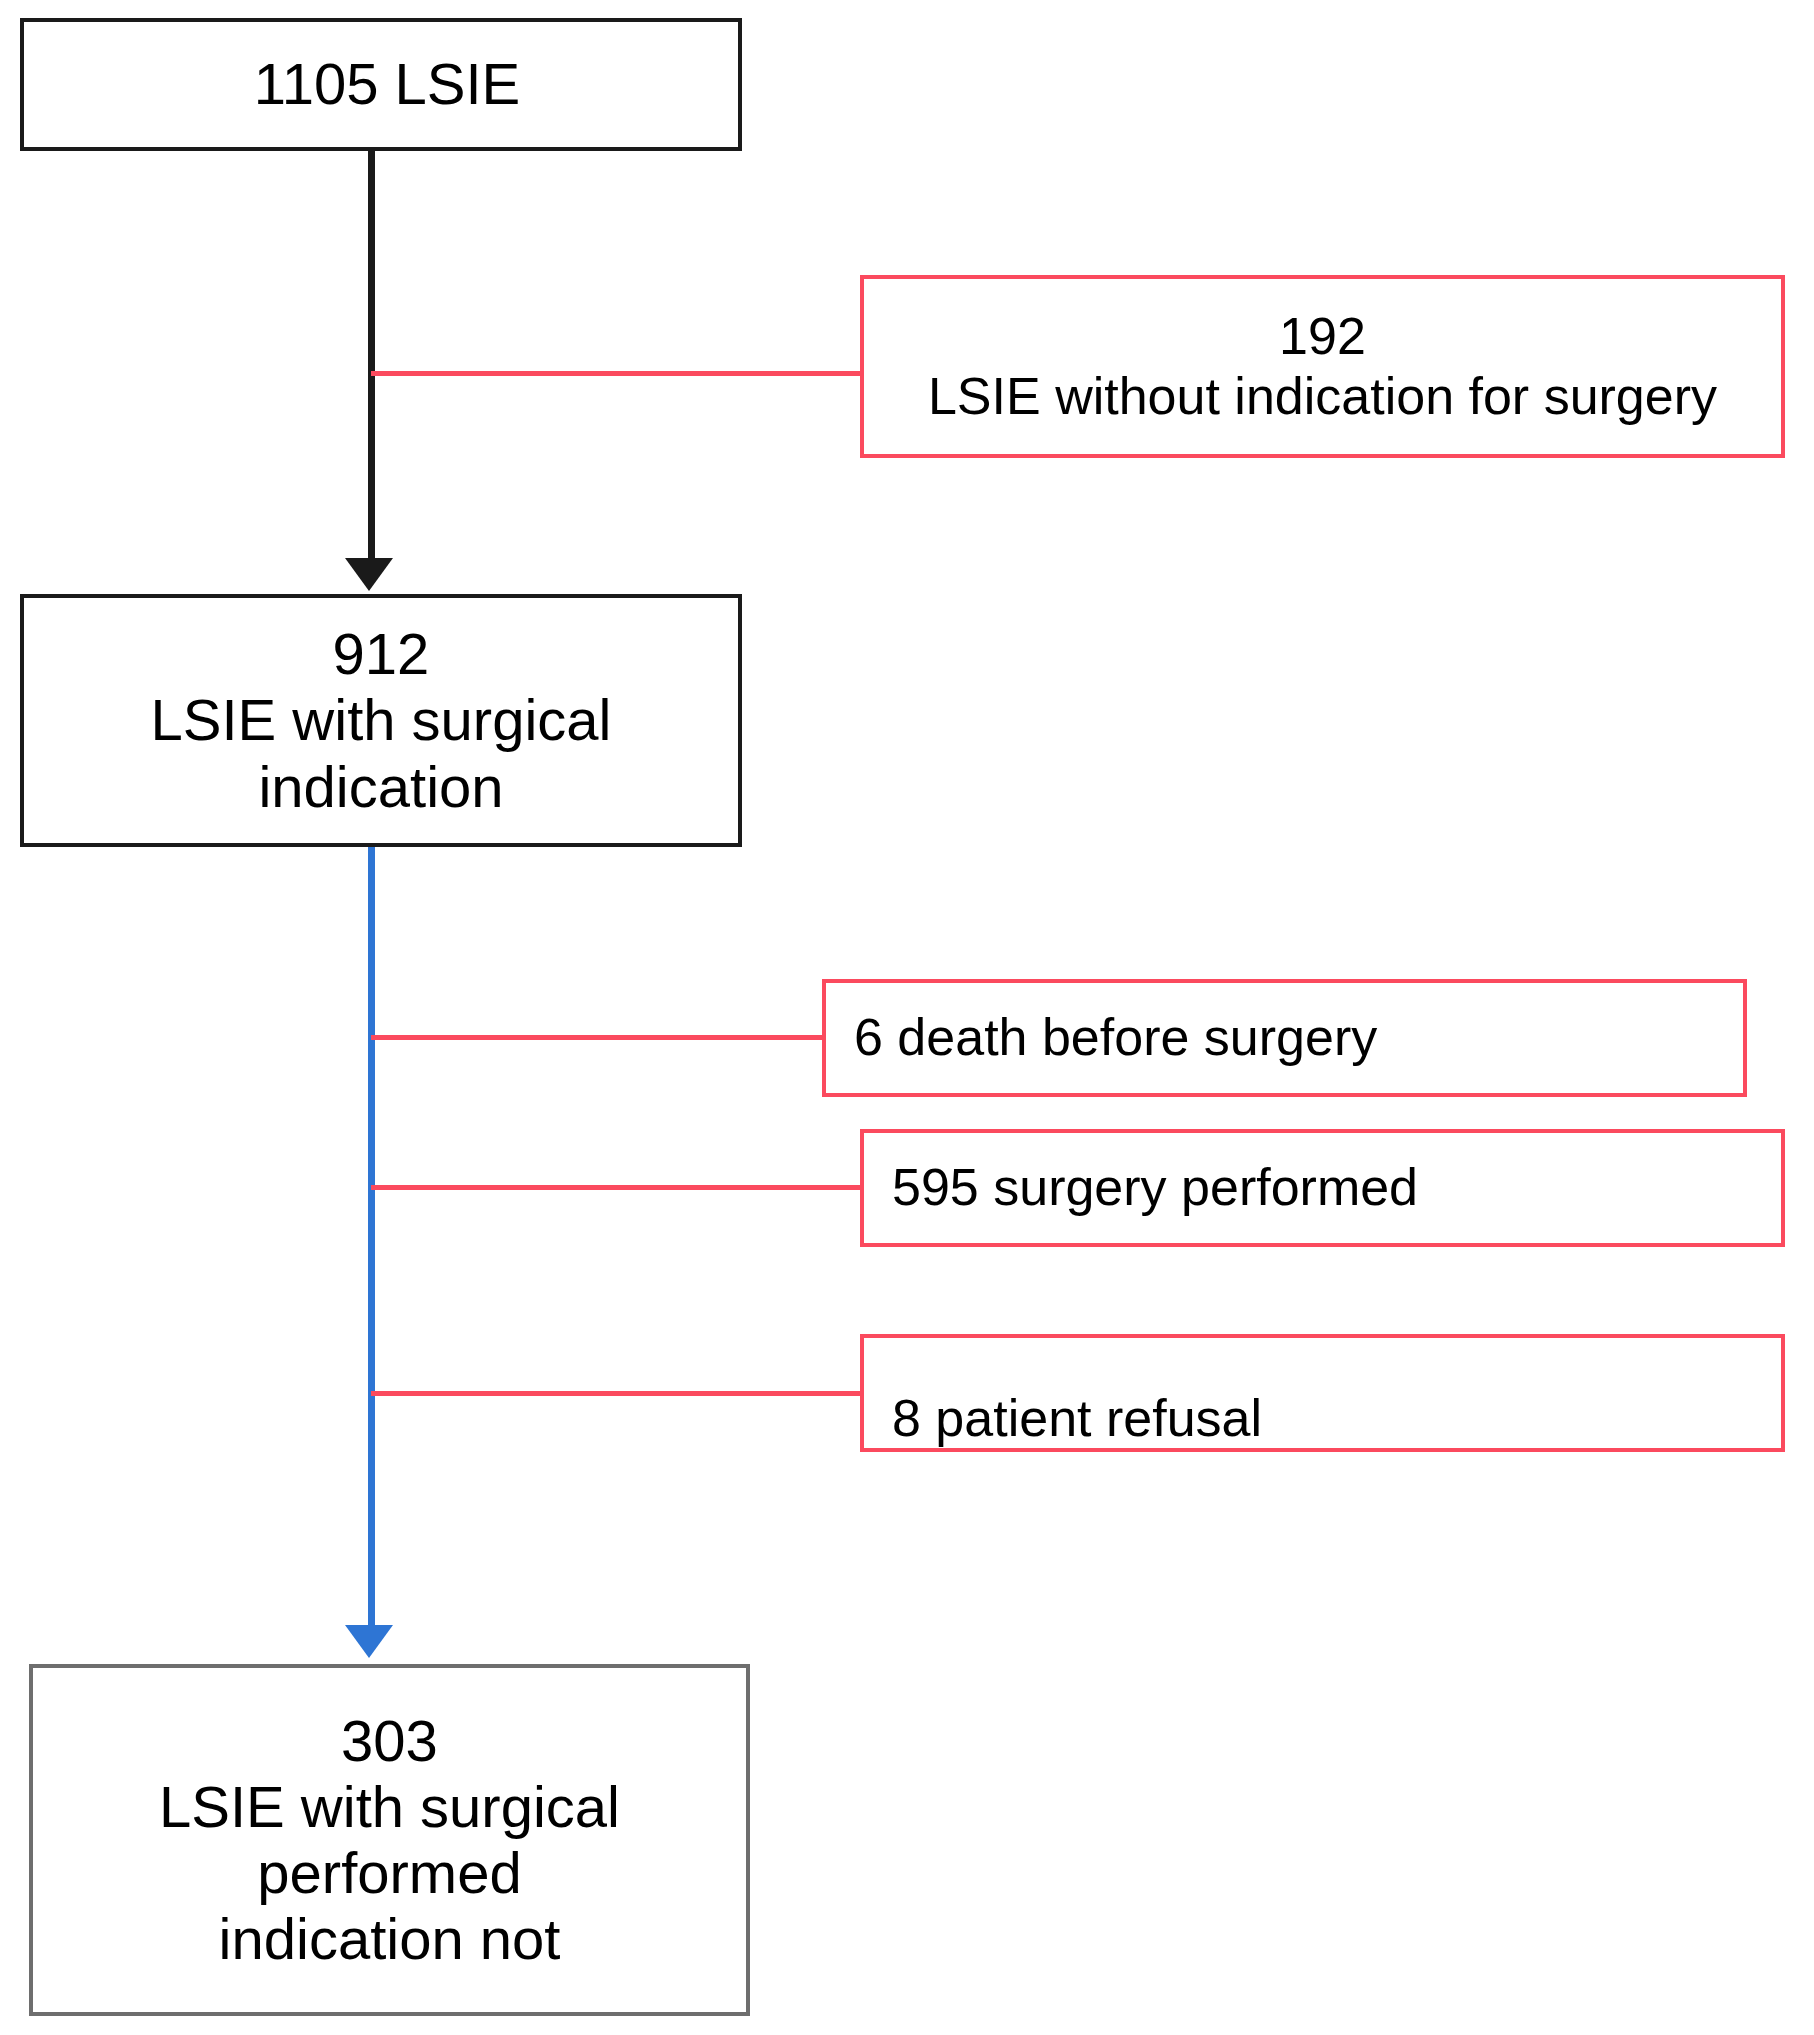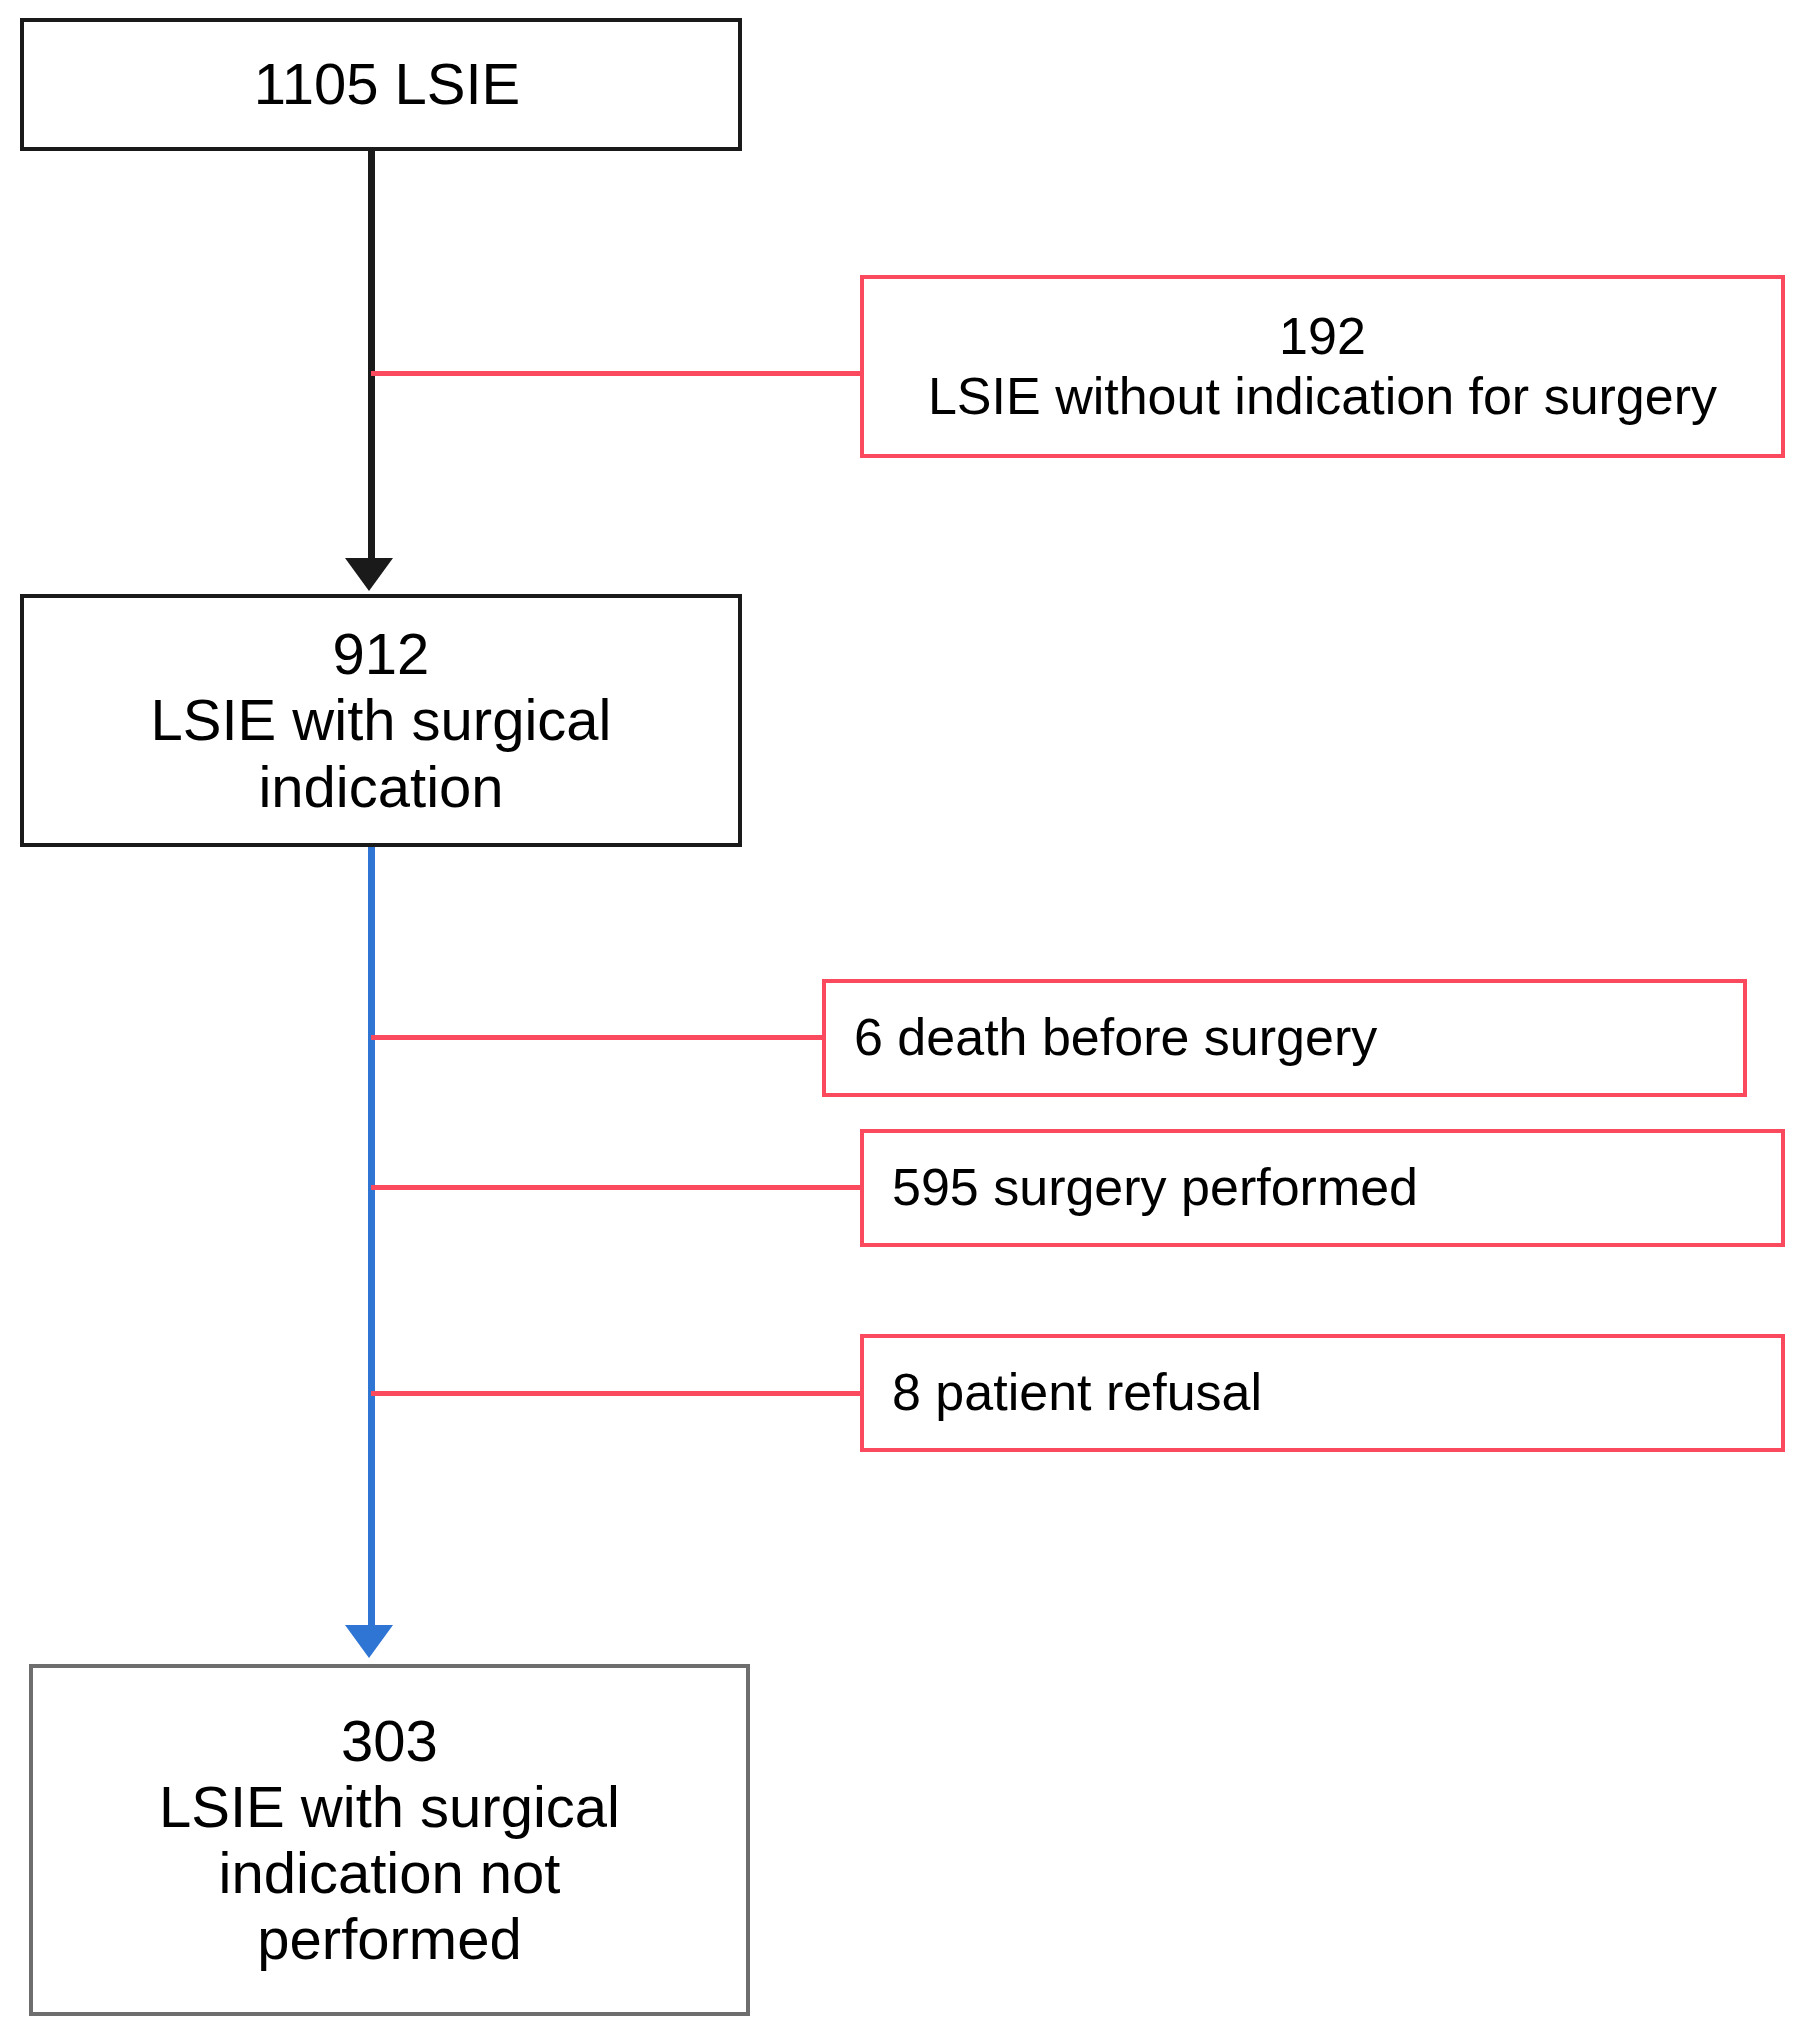--- a/index.html
+++ b/index.html
@@ -54,21 +54,21 @@
   }
 
   
   #node-total        { left: 20px;   top: 18px;   width: 722px;  height: 133px; padding-left: 12px; }
   #node-indicated    { left: 20px;   top: 594px;  width: 722px;  height: 253px; }
   #node-notperformed { left: 29px;   top: 1664px; width: 721px;  height: 352px; }
 
   #node-no-indication { left: 860px; top: 275px;  width: 925px; height: 183px; }
   #node-death         { left: 822px; top: 979px; width: 925px; height: 118px; }
   #node-surgery       { left: 860px; top: 1129px; width: 925px; height: 118px; }
-  #node-refusal       { left: 860px; top: 1334px; width: 925px; height: 118px; }
+  #node-refusal       { left: 860px; top: 1334px; width: 925px; height: 118px; justify-content: flex-end; }
 
   #node-total .node-line        { font-size: 58px; }
   #node-indicated .node-line    { font-size: 58px; }
   #node-notperformed .node-line { font-size: 58px; }
   #node-no-indication .node-line { font-size: 52px; }
   #node-death .node-line,
   #node-surgery .node-line,
   #node-refusal .node-line { font-size: 52px; padding-left: 28px; }
 
   
@@ -138,22 +138,22 @@
 
   <div class="node node-primary" id="node-indicated">
     <span class="node-line">912</span>
     <span class="node-line">LSIE with surgical</span>
     <span class="node-line">indication</span>
   </div>
 
   <div class="node node-primary-soft" id="node-notperformed">
     <span class="node-line">303</span>
     <span class="node-line">LSIE with surgical</span>
+    <span class="node-line">performed</span>
     <span class="node-line">indication not</span>
-    <span class="node-line">performed</span>
   </div>
 
   <div class="node node-exclusion centered" id="node-no-indication">
     <span class="node-line">192</span>
     <span class="node-line">LSIE without indication for surgery</span>
   </div>
 
   <div class="node node-exclusion" id="node-death">
     <span class="node-line">6 death before surgery</span>
   </div>

